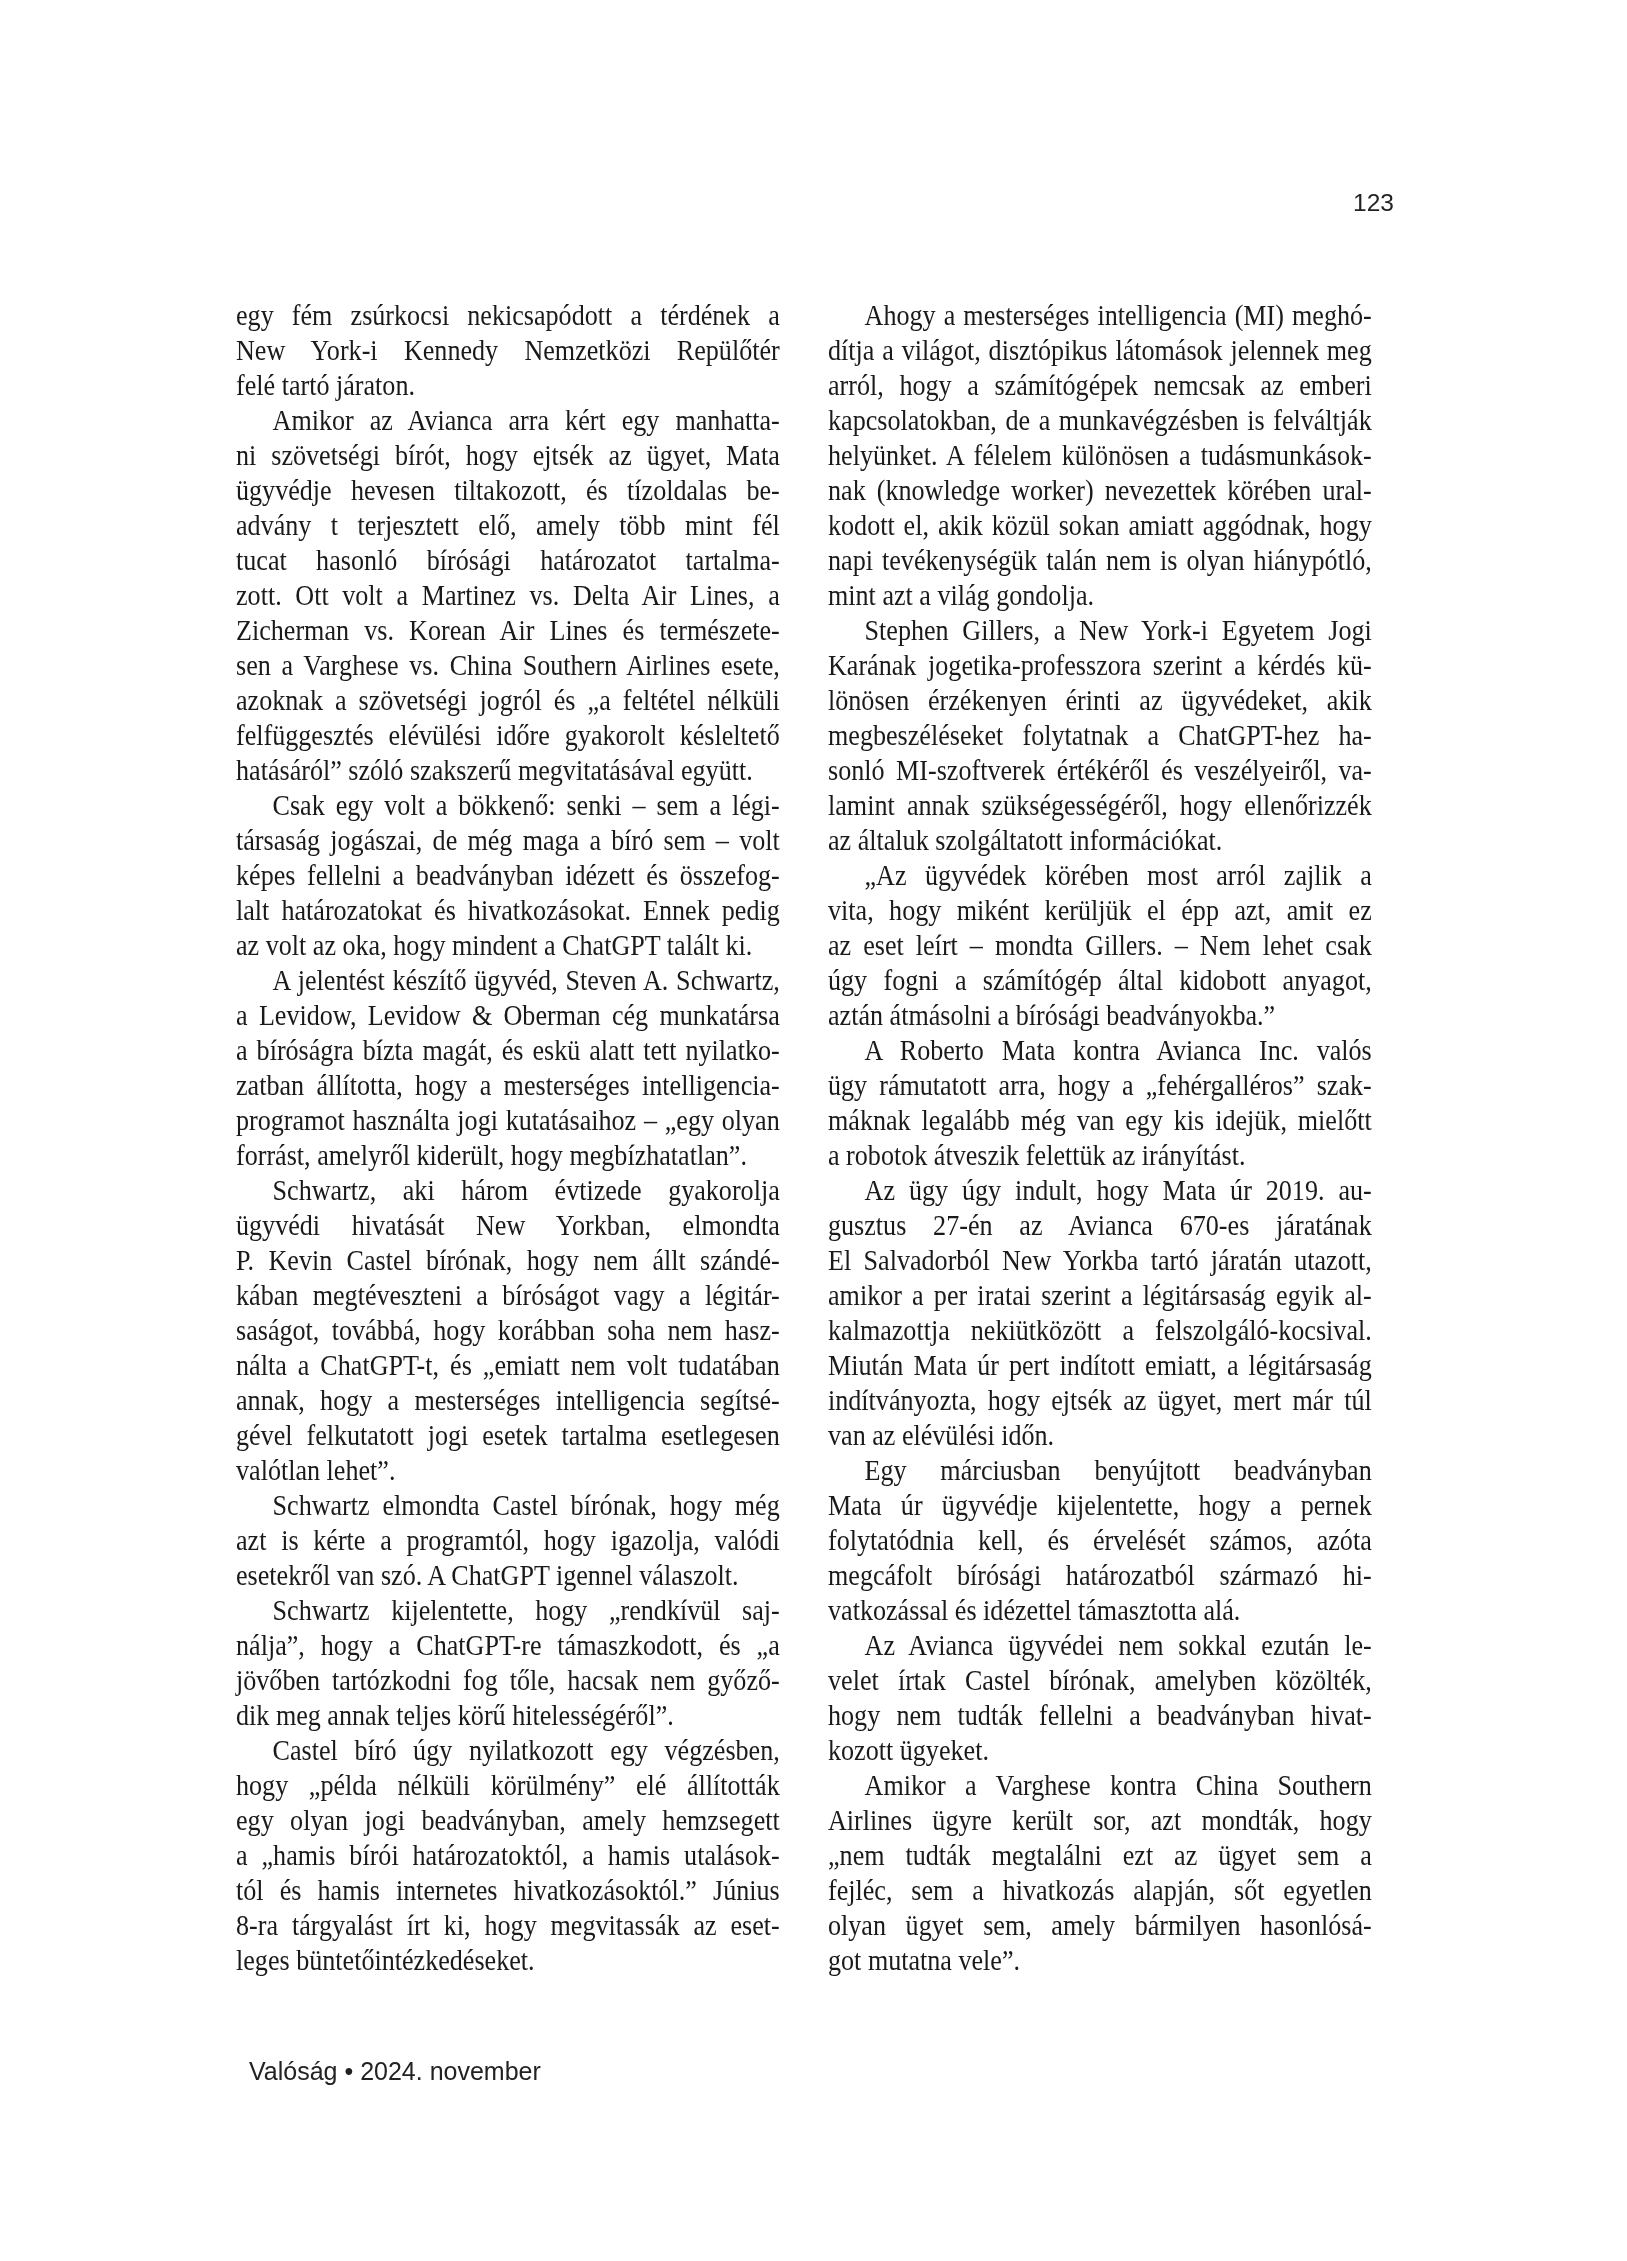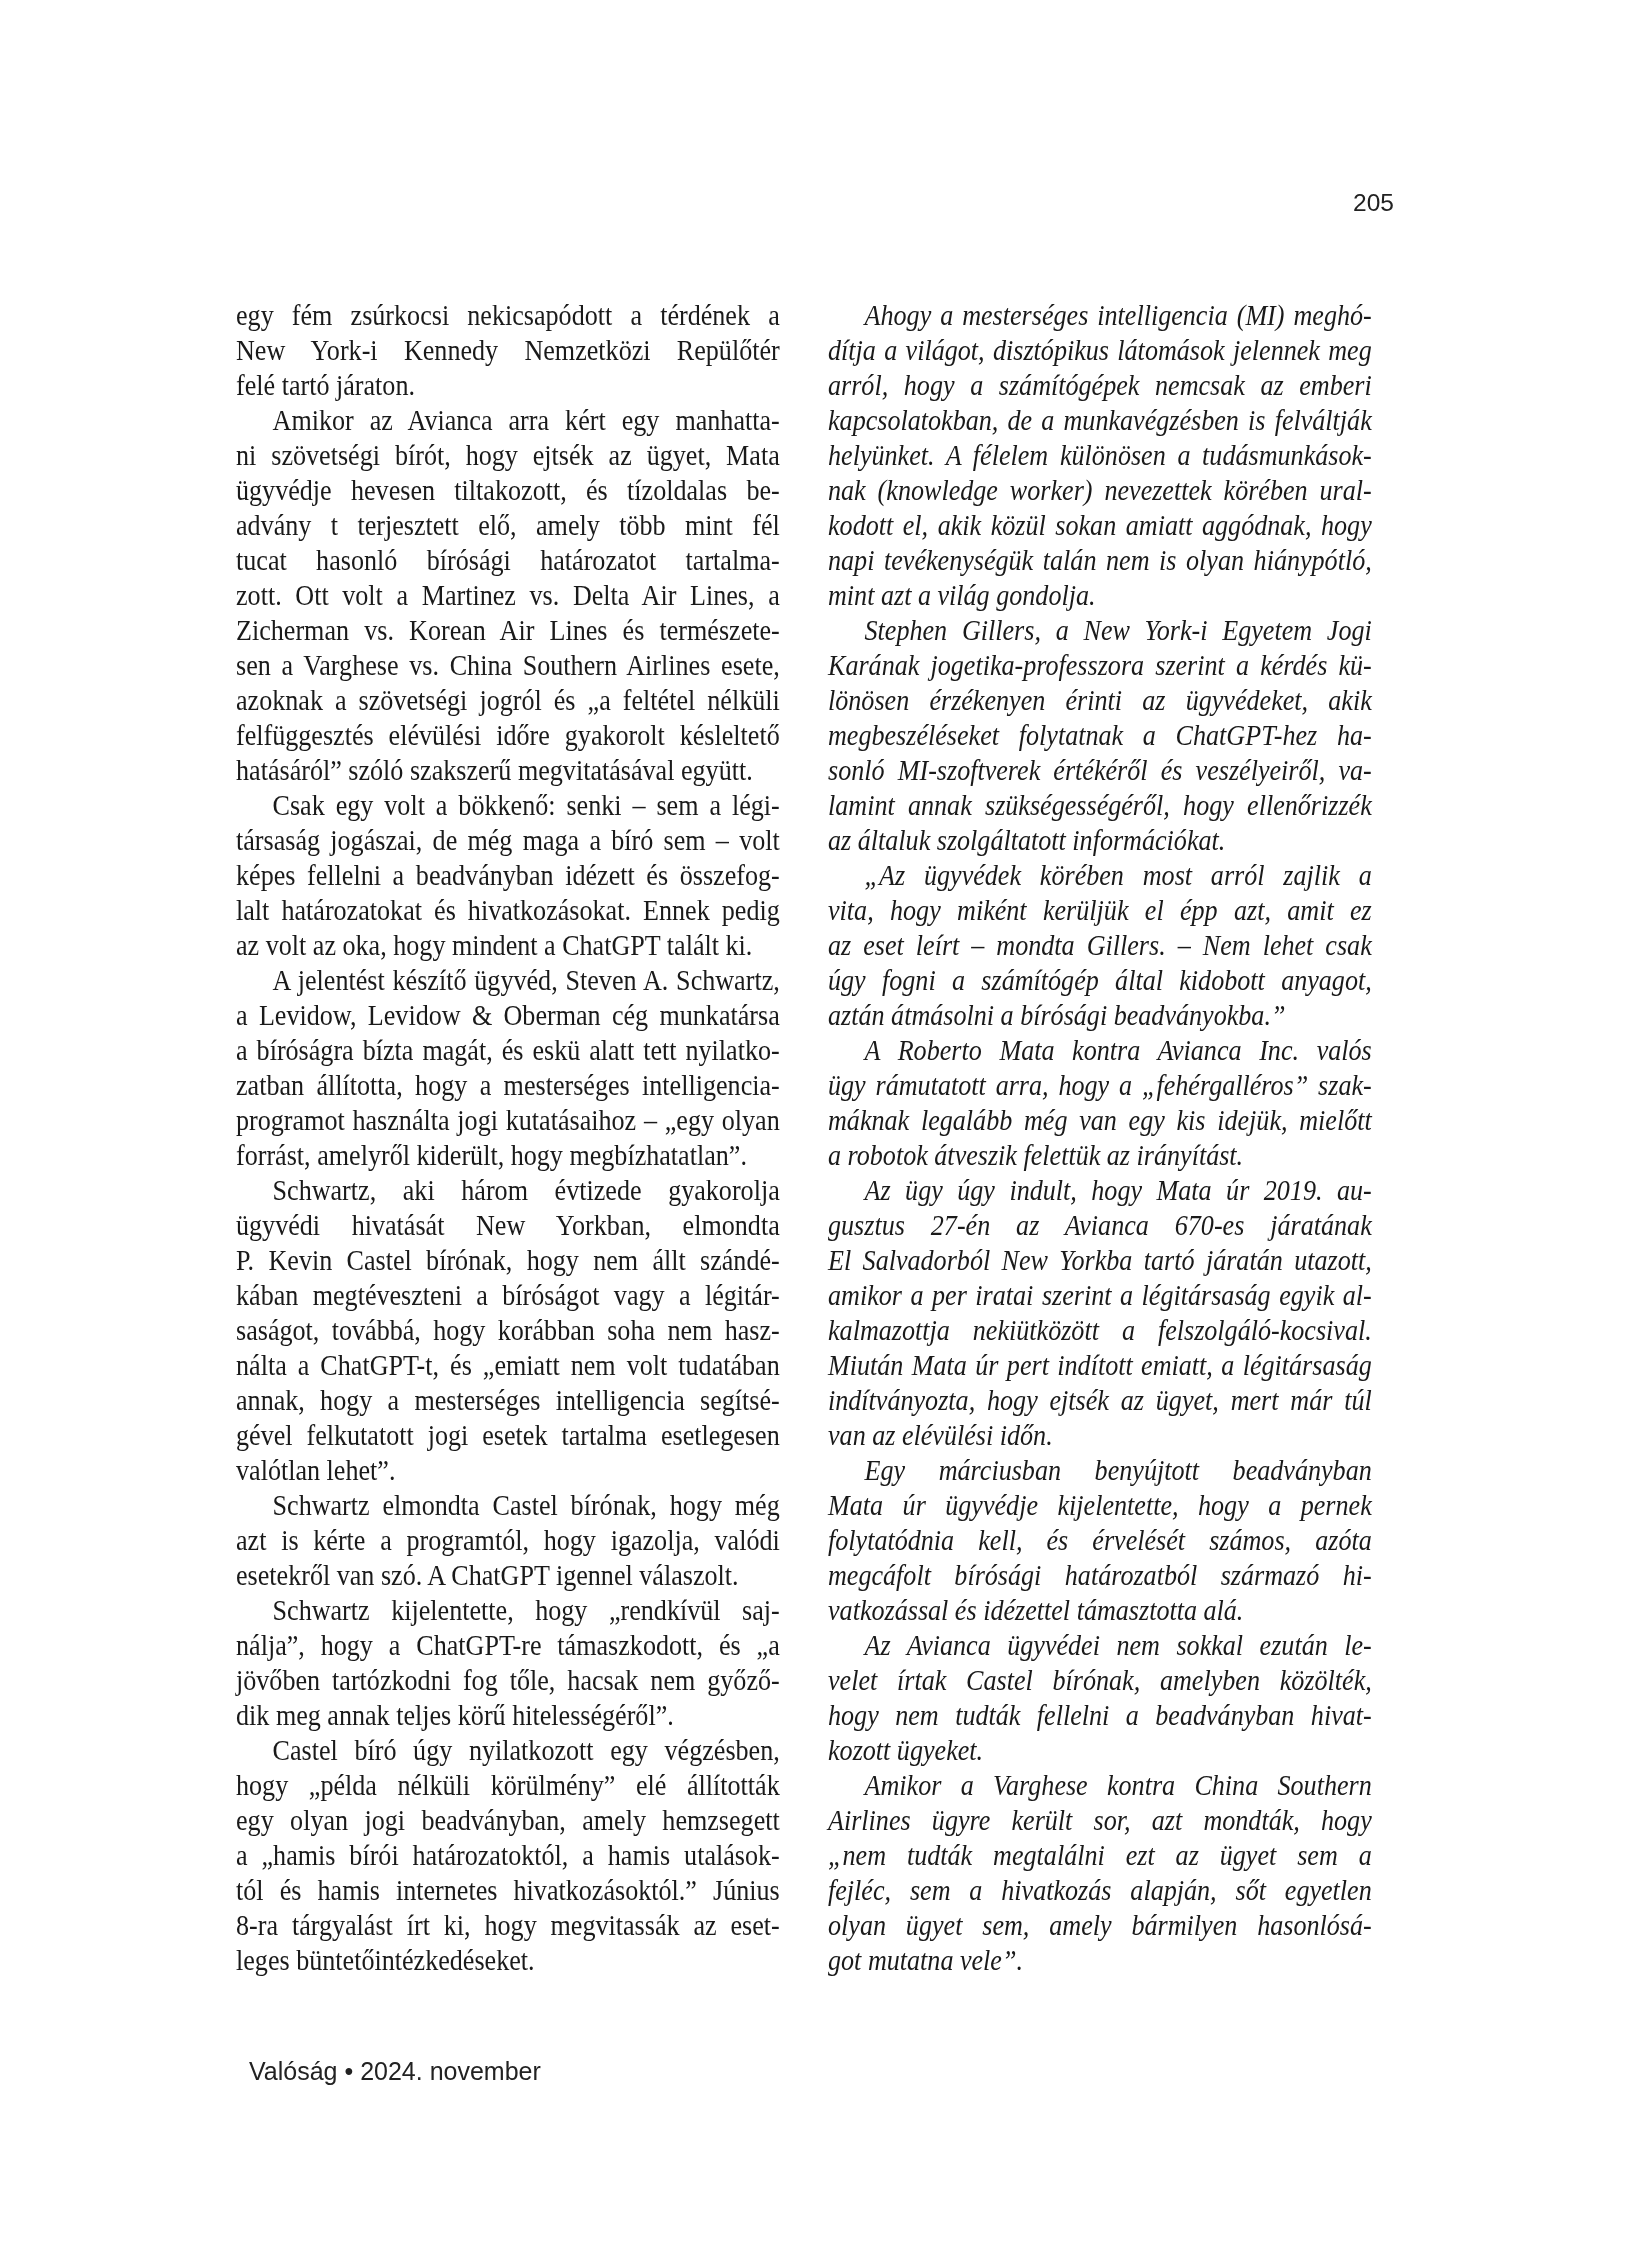--- a/index.html
+++ b/index.html
@@ -5,41 +5,41 @@
   html, body { margin: 0; padding: 0; background: #ffffff; }
   body { width: 1628px; height: 2261px; position: relative; overflow: hidden; color: #1a1a1a; }
   .page-number {
     position: absolute; left: 1333px; top: 189px; width: 61px; text-align: right;
     font-family: "Liberation Sans", sans-serif; font-size: 24.5px; color: #222;
   }
   .column {
     position: absolute; top: 297px; width: 544px; height: 1701px; overflow: visible;
   }
   .column.left { left: 236px; }
-  .column.right { left: 828px; font-style: italic; }
+  .column.right { left: 828px; }
   .column-inner {
     width: 625px;
     transform: scaleX(0.87); transform-origin: 0 0;
     font-family: "Liberation Serif", serif; font-size: 30px; line-height: 35px;
   }
   .line {
     display: block; height: 35px; white-space: nowrap;
     text-align: justify; text-align-last: justify;
   }
   .line.last { text-align-last: left; }
   .line.indent { padding-left: 42px; }
   .footer {
     position: absolute; left: 249px; top: 2057px;
     font-family: "Liberation Sans", sans-serif; font-size: 25px; color: #222;
   }
 </style>
 </head>
 <body>
 
-<div class="page-number">205</div>
+<div class="page-number">123</div>
 
 <div class="column left">
   <div class="column-inner" id="left-inner">
       <div class="line" style="white-space: normal;">egy fém zsúrkocsi nekicsapódott a térdének a</div>
       <div class="line" style="white-space: normal;">New York-i Kennedy Nemzetközi Repülőtér</div>
       <div class="line last" style="white-space: normal;">felé tartó járaton.</div>
       <div class="line indent" style="white-space: normal;">Amikor az Avianca arra kért egy manhatta-</div>
       <div class="line" style="white-space: normal;">ni szövetségi bírót, hogy ejtsék az ügyet, Mata</div>
       <div class="line" style="white-space: normal;">ügyvédje hevesen tiltakozott, és tízoldalas be-</div>
       <div class="line" style="white-space: normal;">advány t terjesztett elő, amely több mint fél</div>

